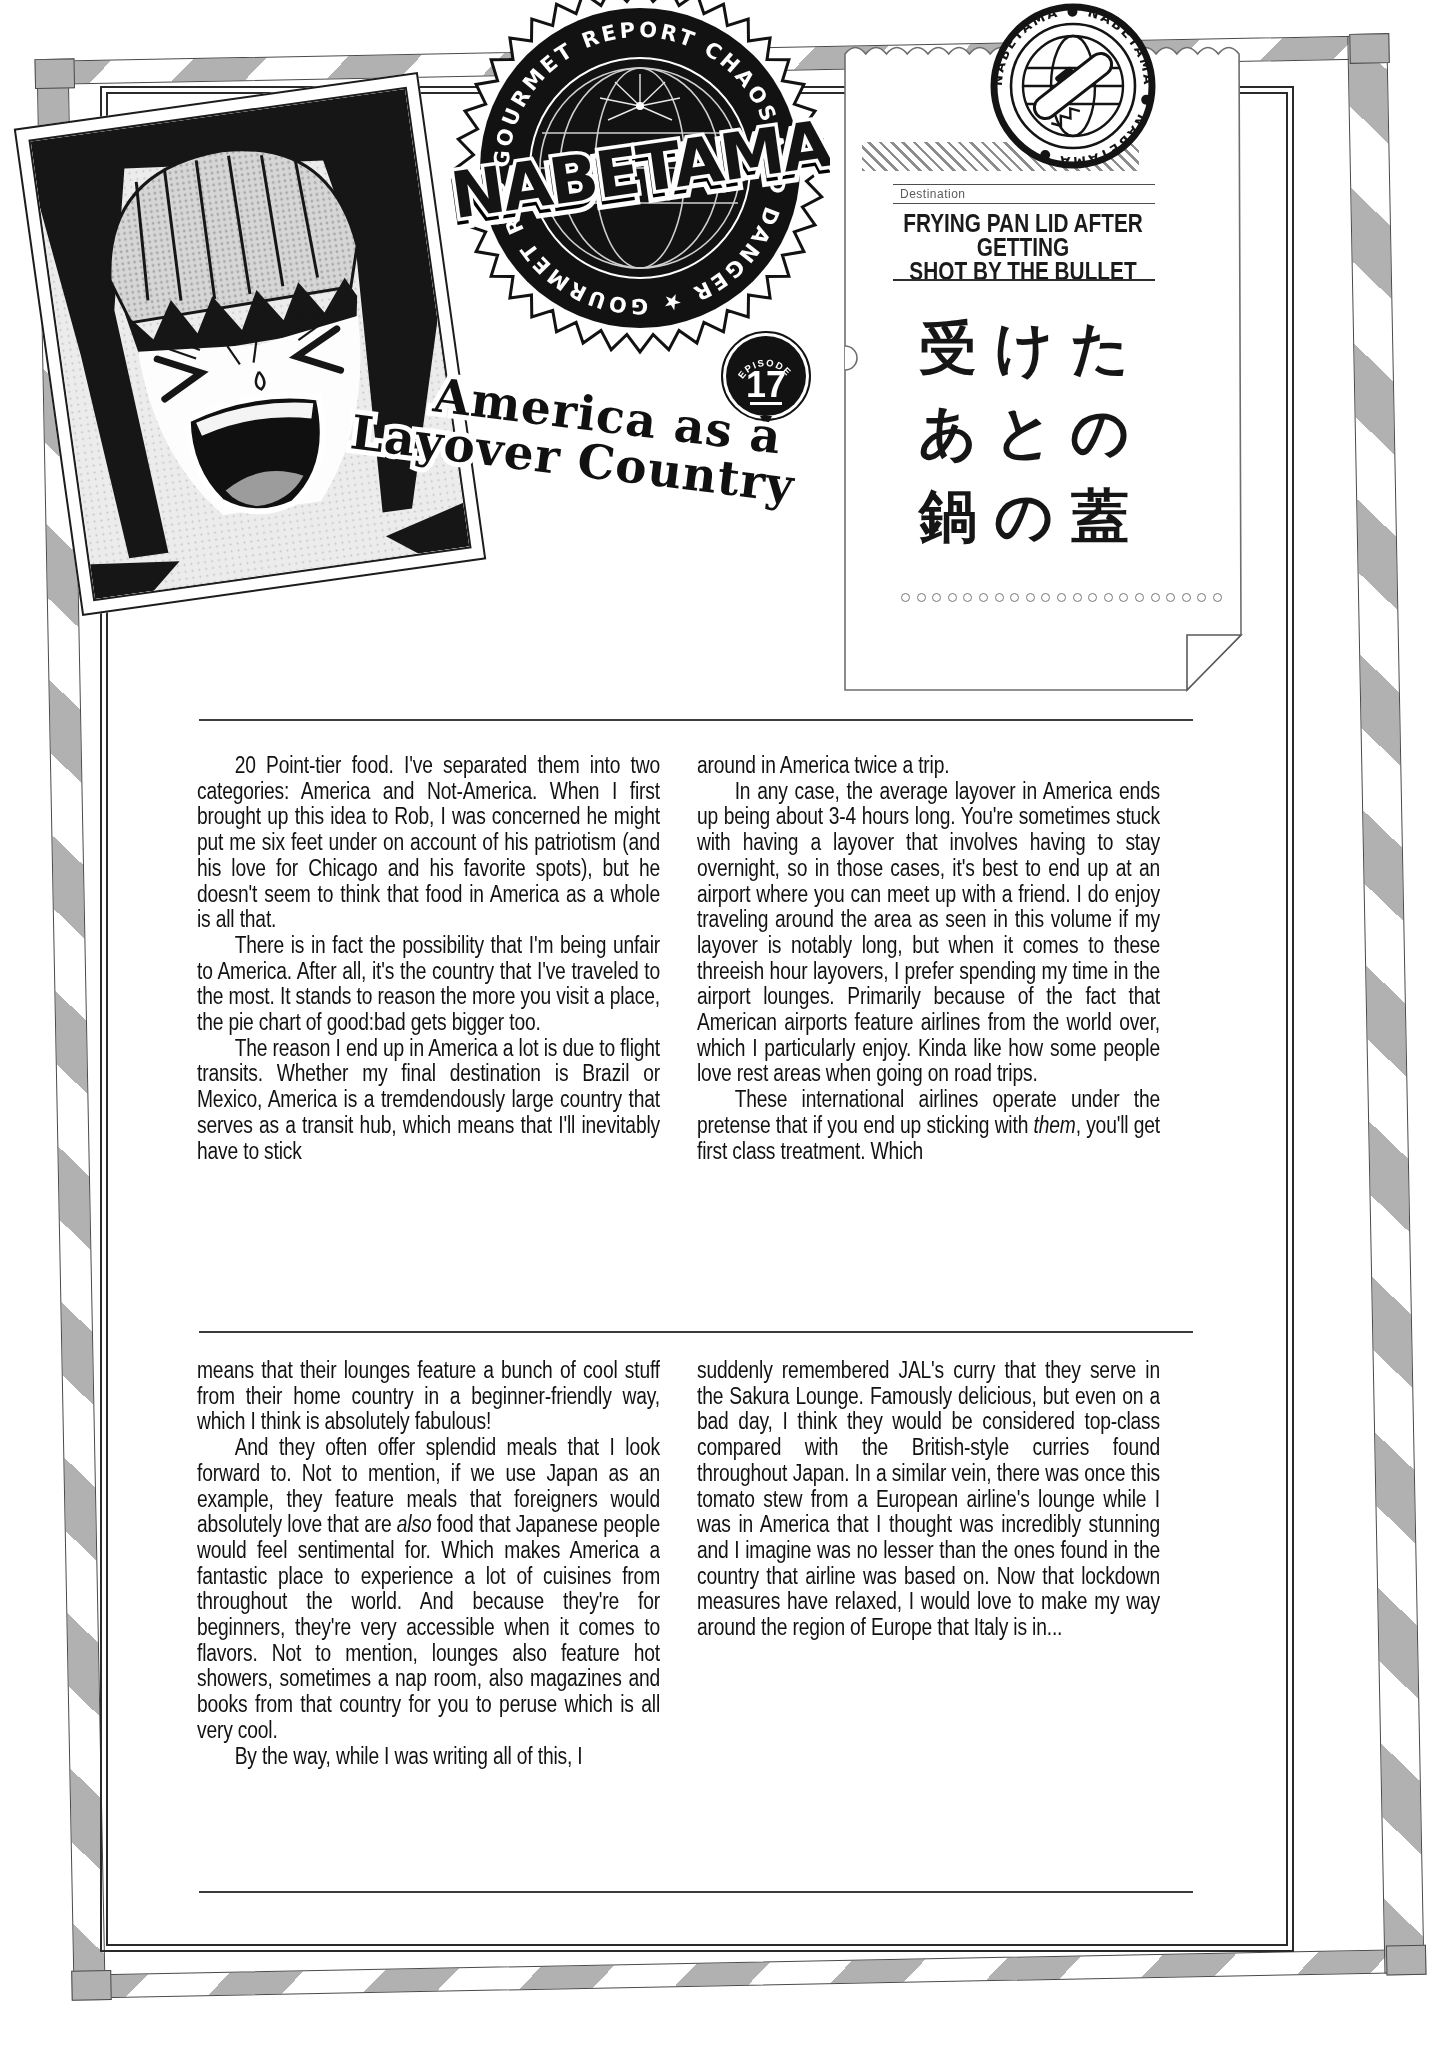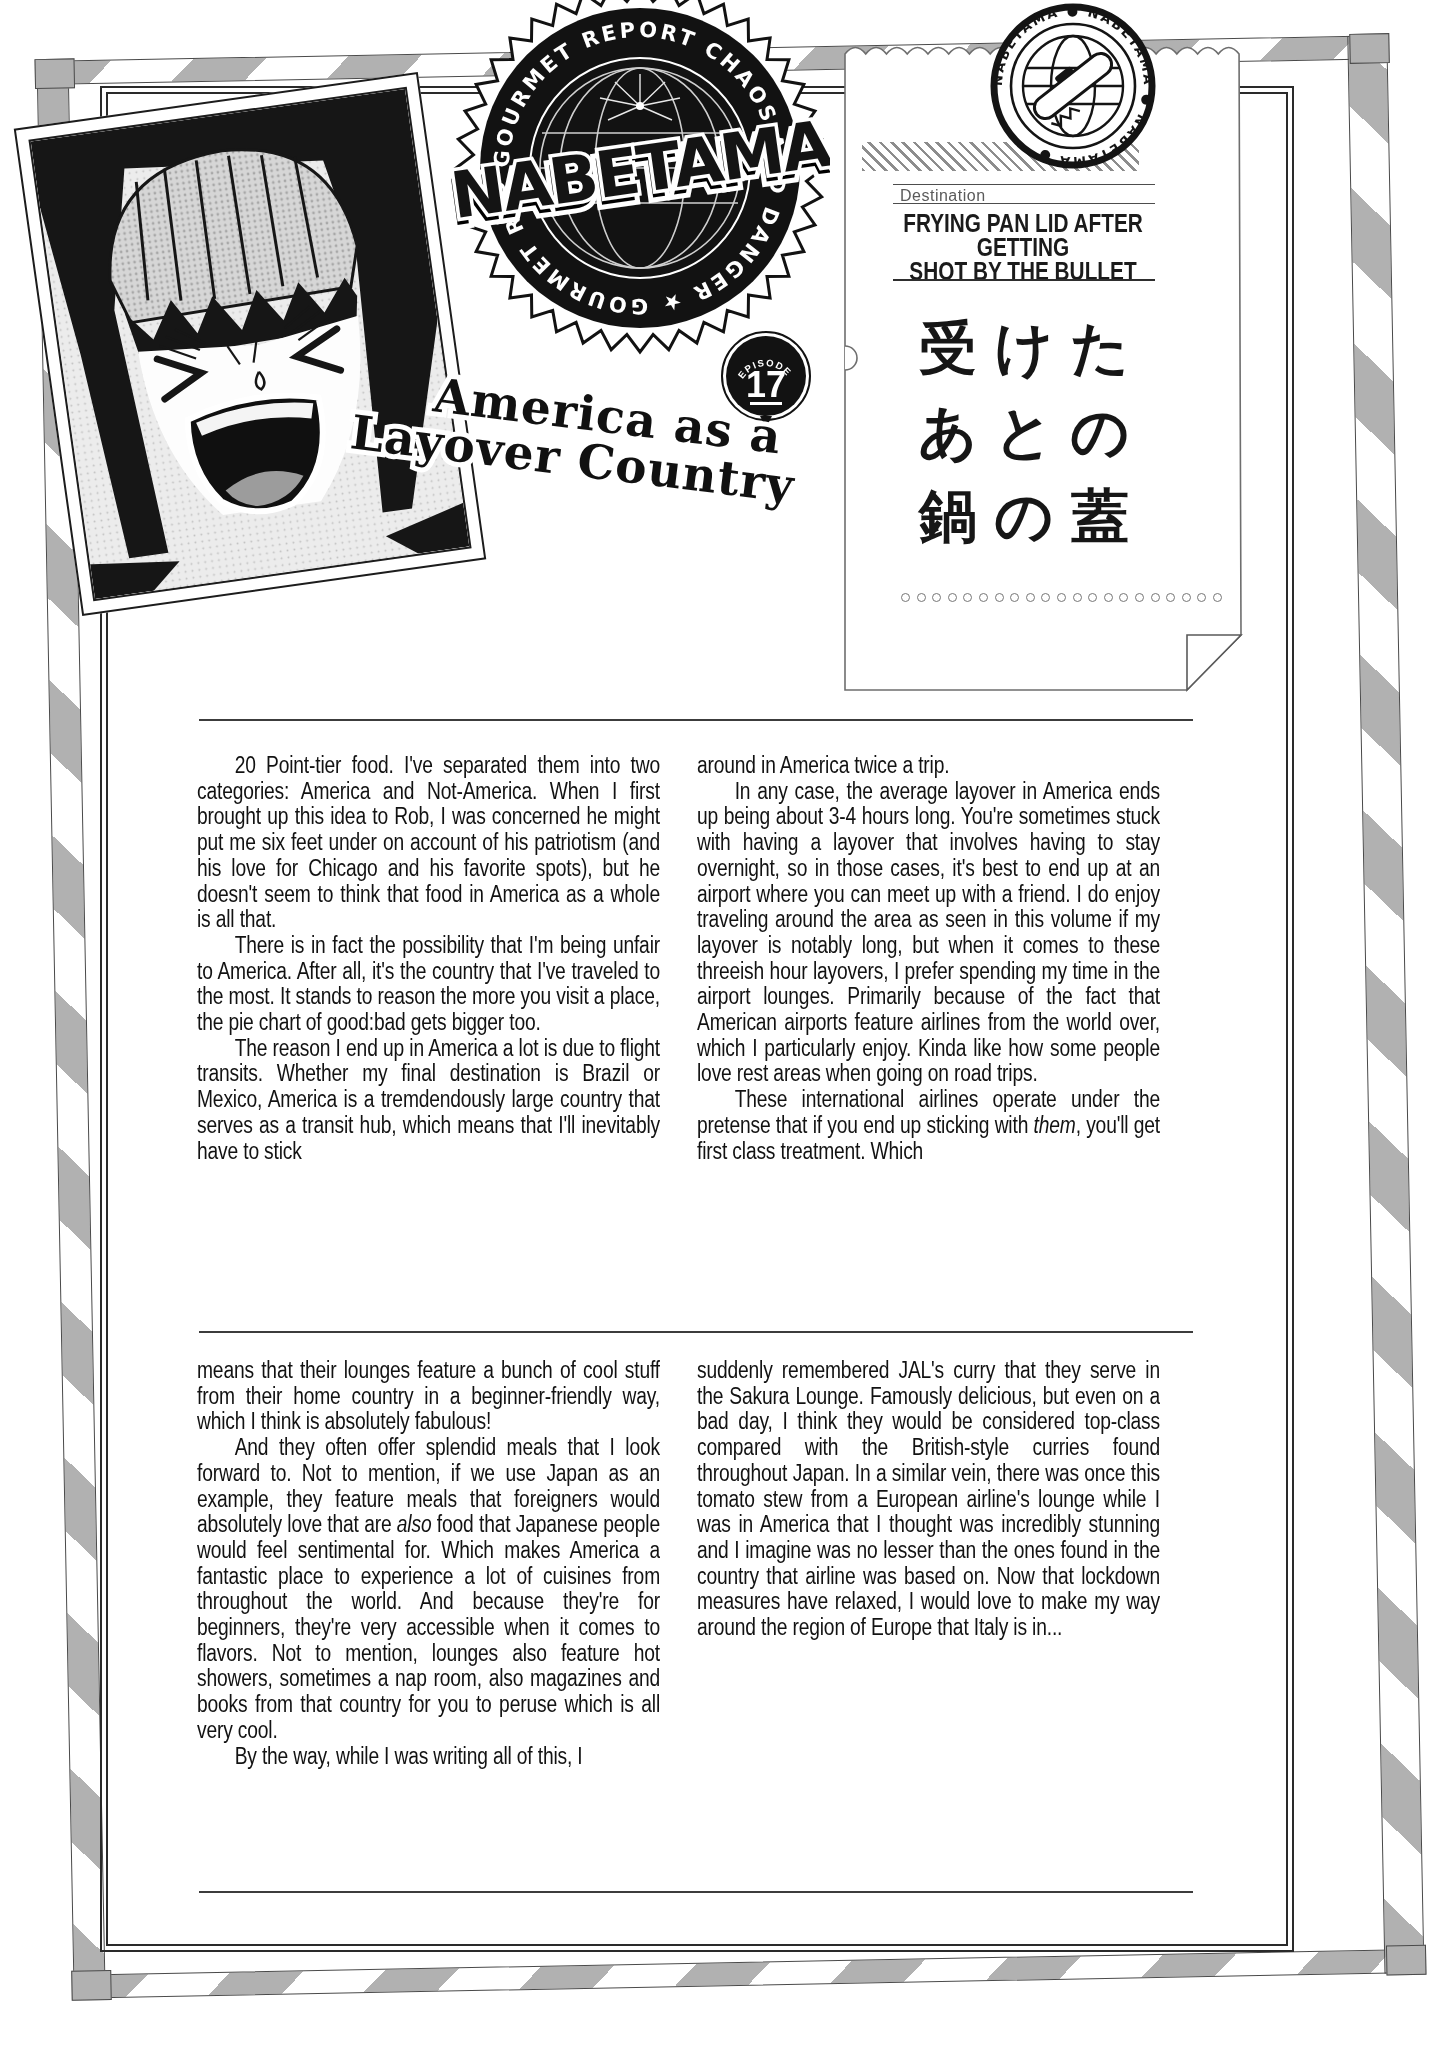--- a/index.html
+++ b/index.html
@@ -44,21 +44,21 @@
   #chapter-title .l1{margin-left:78px;}
   #chapter-title .l2{margin-top:-8px;}
 
   
   #ticket-outline{position:absolute;left:843px;top:40px;width:402px;height:658px;z-index:3;}
   #ticket-content{position:absolute;left:843px;top:40px;width:402px;height:658px;z-index:4;}
   #seal{position:absolute;left:989px;top:2px;width:168px;height:168px;z-index:6;}
   .hatch{position:absolute;left:19px;top:102px;width:277px;height:29px;
      background:repeating-linear-gradient(45deg,#8d8d8d 0 2.5px,rgba(0,0,0,0) 2.5px 8px);}
   .dest-rule{position:absolute;left:50px;width:262px;height:0;border-top:1.5px solid #4d4d4d;}
-  .dest-label{position:absolute;left:57px;top:147px;font-size:16px;color:#5a5a5a;letter-spacing:.5px;}
+  .dest-label{position:absolute;left:57px;top:147px;font-size:12px;color:#5a5a5a;letter-spacing:.5px;}
   .ticket-title{position:absolute;left:0;top:171px;width:360px;text-align:center;
      font-weight:bold;font-size:26px;line-height:24px;letter-spacing:0;
      transform:scaleX(.8);transform-origin:180px 0;color:#1b1b1b;}
   .heavy-rule{position:absolute;left:50px;top:239px;width:262px;height:0;border-top:2.5px solid #2e2e2e;}
   #kanji{position:absolute;left:72px;top:266px;width:224px;z-index:4;
      font-family:"DejaVu Sans",sans-serif;color:#161616;}
   #kanji .krow{display:flex;gap:10px;height:84px;align-items:center;}
   #kanji .kchar{width:66px;text-align:center;font-size:58px;font-weight:600;line-height:1;}
   #dots{position:absolute;left:58px;top:553px;display:flex;gap:6.6px;}
   #dots .dot{width:7px;height:7px;border:1.6px solid #767676;border-radius:50%;background:#fff;box-sizing:content-box;}

